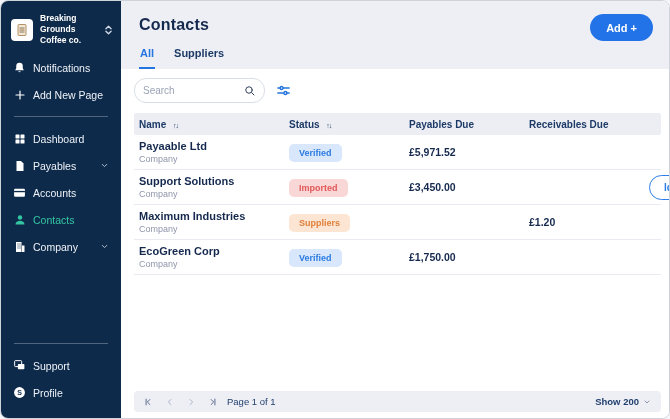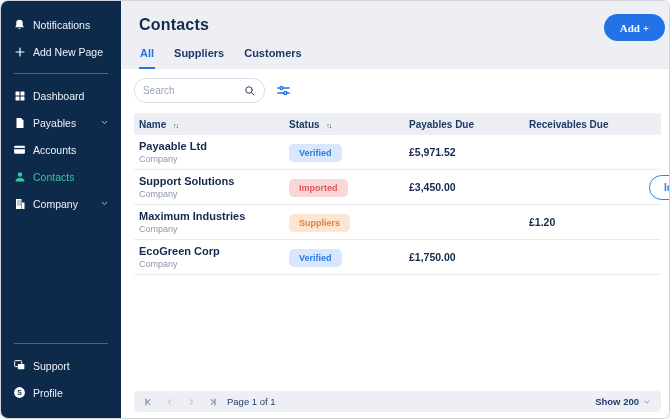--- a/index.html
+++ b/index.html
@@ -21,23 +21,23 @@
   .side-item .chev { margin-left:auto; opacity:.85; }
   .side-item.active { color:#33c6a2; }
   .side-divider { border-top:1px solid rgba(255,255,255,.28); margin:8px 13px; }
   .side-spacer { flex:1; }
   svg { display:block; }
 
   
   .main { flex:1; display:flex; flex-direction:column; background:#fff; position:relative; min-width:0; }
   .top-band { background:#edeff5; padding:15px 16px 0 18px; }
   .page-title { font-size:16px; font-weight:bold; color:#15294e; letter-spacing:.2px; }
-  .add-btn { position:absolute; top:13px; right:4px; background:#2373e8; color:#fff; border:none;
+  .add-btn { position:absolute; top:13px; right:16px; background:#2373e8; color:#fff; border:none;
              border-radius:15px; height:27px; padding:0 16px; font-size:11px; font-weight:bold;
-             font-family:Liberation Serif, serif; cursor:pointer; display:flex; align-items:center; gap:4px; }
+             font-family:Liberation Sans, sans-serif; cursor:pointer; display:flex; align-items:center; gap:4px; }
   .tabs { display:flex; gap:18px; margin-top:13px; }
   .tab { font-size:11px; font-weight:bold; color:#1d3a66; padding:0 1px 8px; cursor:pointer;
          border-bottom:2px solid transparent; }
   .tab.active { color:#2575e0; border-bottom-color:#2575e0; }
 
   .content { flex:1; display:flex; flex-direction:column; padding:9px 8px 0 13px; min-height:0; }
   .search-row { display:flex; align-items:center; gap:11px; margin-bottom:10px; }
   .search-box { width:131px; height:25px; background:#fff; border:1px solid #d9dde6; border-radius:12px;
                 display:flex; align-items:center; padding:0 8px; }
   .search-box input { border:none; outline:none; flex:1; min-width:0; font-size:10px;
@@ -68,20 +68,40 @@
   .pg-ctrls .pgbtn { display:flex; cursor:pointer; }
   .show-select { margin-left:auto; display:flex; align-items:center; gap:4px; font-weight:bold;
                  color:#22406e; cursor:pointer; }
 </style>
 </head>
 <body>
 
 <div class="app">
 
   <aside class="sidebar">
+    <div class="org-row">
+      <span class="org-logo">
+        <svg width="14" height="14" viewBox="0 0 14 14">
+          <rect x="3" y="1.5" width="8" height="11" rx="1" fill="#f1e8d8" stroke="#a5773f" stroke-width="0.8"></rect>
+          <line x1="4.5" y1="5" x2="9.5" y2="5" stroke="#7c5a2e" stroke-width="0.8"></line>
+          <line x1="4.5" y1="7" x2="9.5" y2="7" stroke="#7c5a2e" stroke-width="0.8"></line>
+          <line x1="4.5" y1="9" x2="9.5" y2="9" stroke="#7c5a2e" stroke-width="0.8"></line>
+        </svg>
+      </span>
+      <span class="org-name">
+        <span>Breaking Grounds</span><br>
+        <span>Coffee co.</span>
+      </span>
+      <span>
+        <svg width="9" height="12" viewBox="0 0 10 14" fill="none" stroke="#cfd8e6" stroke-width="1.6" stroke-linecap="round" stroke-linejoin="round">
+          <path d="M2 5.5 5 2.5 8 5.5"></path>
+            <path d="M2 8.5 5 11.5 8 8.5"></path>
+        </svg>
+      </span>
+    </div>
 
     <div class="side-item">
       <span class="ico">
         <svg width="13" height="13" viewBox="0 0 24 24" fill="#fff">
           <path d="M12 3a6 6 0 0 0-6 6v4.2L4 17h16l-2-3.8V9a6 6 0 0 0-6-6z"></path>
           <path d="M9.8 19a2.3 2.3 0 0 0 4.4 0z"></path>
         </svg>
       </span>
       <span>Notifications</span>
     </div>
@@ -185,21 +205,20 @@
   <main class="main">
     <button class="add-btn">
       <span>Add +</span>
     </button>
 
     <div class="top-band">
       <div class="page-title">Contacts</div>
       <div class="tabs">
         <div class="tab active">All</div>
         <div class="tab">Suppliers</div>
-        <div class="tab">Customers</div>
       </div>
     </div>
 
     <div class="content">
 
       <div class="search-row">
         <div class="search-box">
           <input type="text" placeholder="Search" style="">
           <span>
             <svg width="12" height="12" viewBox="0 0 24 24" fill="none" stroke="#33415e" stroke-width="2" stroke-linecap="round">

